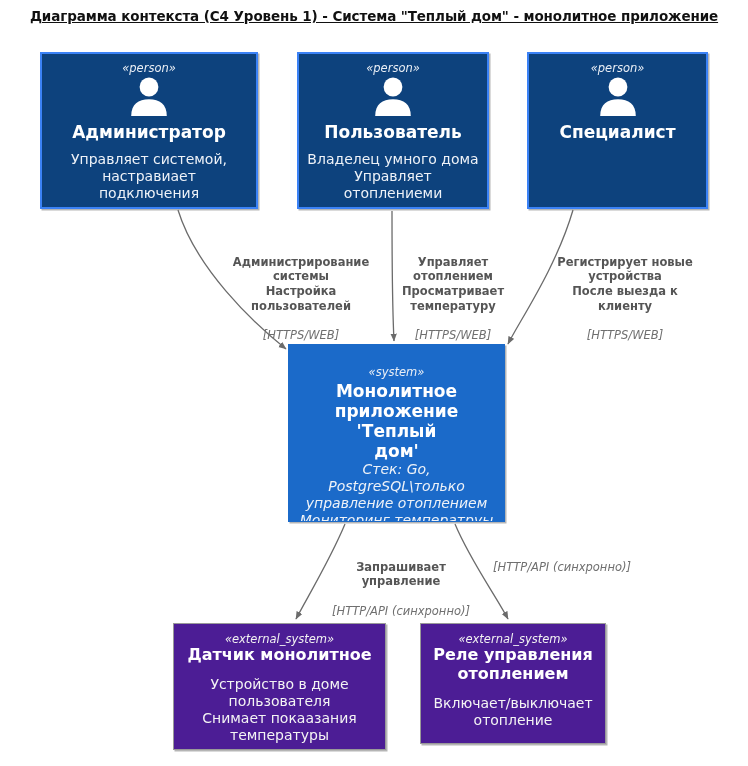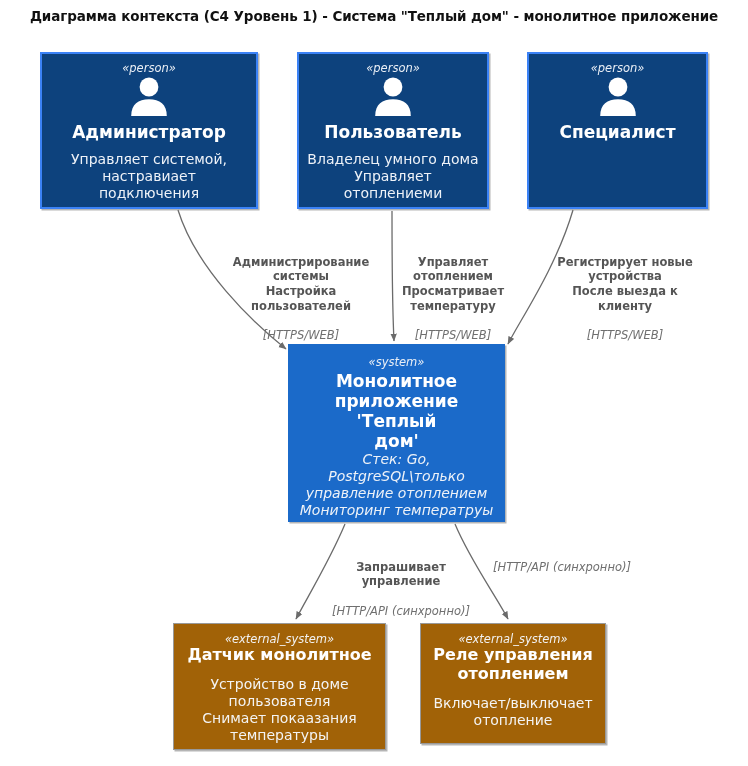--- a/index.html
+++ b/index.html
@@ -32,20 +32,21 @@
     position: absolute;
     left: 8px;
     top: 8px;
     width: 732px;
     text-align: center;
     font-size: 13.5px;
     font-weight: bold;
     color: #111111;
     letter-spacing: -0.1px;
     white-space: nowrap;
+    text-decoration: underline;
   }
 
   .node {
     position: absolute;
     box-sizing: border-box;
     display: flex;
     flex-direction: column;
     align-items: center;
     text-align: center;
     overflow: hidden;
@@ -55,21 +56,21 @@
     background: #0d427d;
     border: 2px solid #3b82f6;
     color: #ffffff;
   }
   .node.system {
     background: #1b6ac9;
     border: 1px solid #1b6ac9;
     color: #ffffff;
   }
   .node.external {
-    background: #a16207;
+    background: #4c1d95;
     border: 1px solid #999999;
     color: #ffffff;
   }
 
   .stereotype {
     font-style: italic;
     font-size: 11.5px;
     color: #e9eef5;
     line-height: 1.1;
   }
@@ -179,21 +180,21 @@
     <div class="stereotype">«person»</div>
     <span class="person-icon">
       <svg width="46" height="40" viewBox="0 0 46 40" xmlns="http://www.w3.org/2000/svg">
         <circle cx="23" cy="11" r="9.4" fill="#ffffff"></circle>
         <path d="M5.2,40 C5.2,28.2 12.2,23.2 23,23.2 C33.8,23.2 40.8,28.2 40.8,40 Z" fill="#ffffff"></path>
       </svg>
     </span>
     <div class="node-name">Специалист</div>
   </div>
 
-  <div class="node system" style="left:288px; top:344px; width:217px; height:178px; padding:11px 8px 0 8px;">
+  <div class="node system" style="left:288px; top:344px; width:217px; height:178px; padding:21px 8px 0 8px;">
     <div class="stereotype">«system»</div>
     <div class="node-name" style="margin-top:2px;">Монолитное
 приложение 'Теплый
 дом'</div>
     <div class="node-desc" style="font-style:italic;">Стек: Go,
 PostgreSQL\только
 управление отоплением
 Мониторинг температруы</div>
   </div>
 

